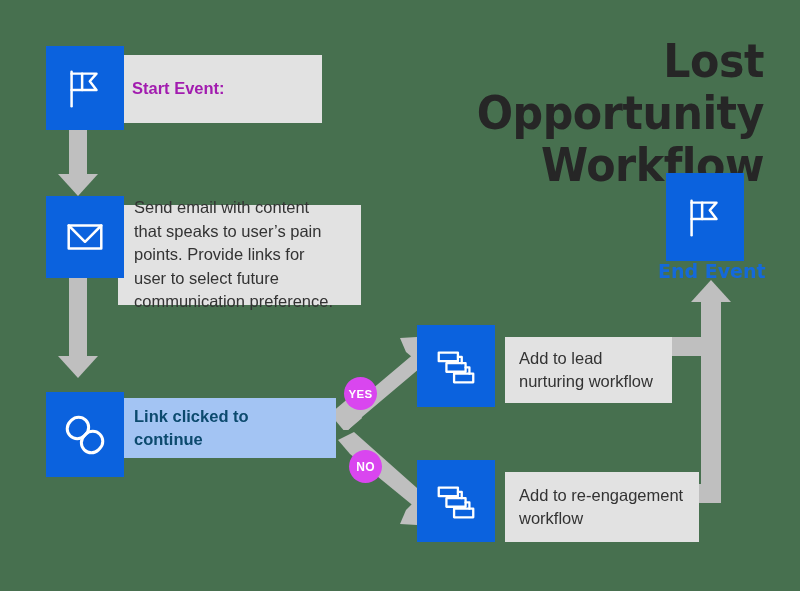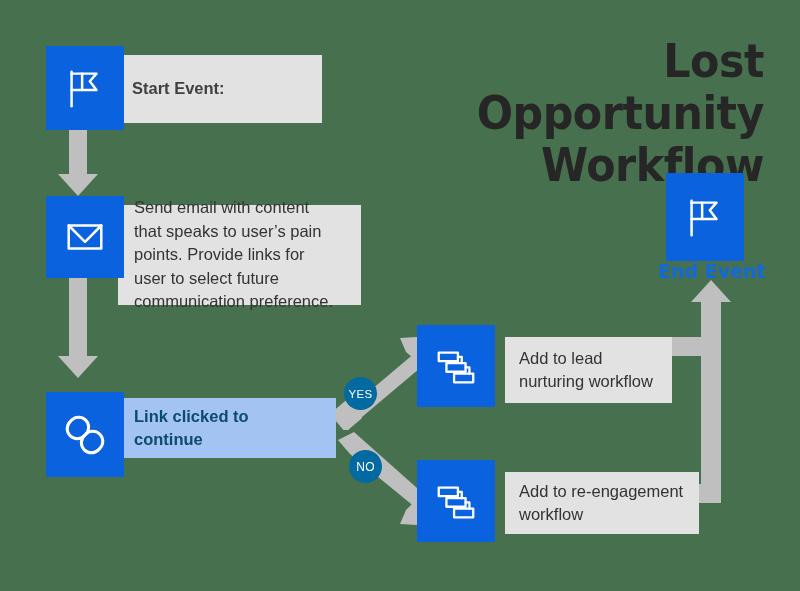--- a/index.html
+++ b/index.html
@@ -50,21 +50,21 @@
     position: absolute;
     background: #e2e2e2;
     color: #333333;
     font-size: 16.5px;
     line-height: 1.42;
     box-sizing: border-box;
     display: flex;
     flex-direction: column;
     justify-content: center;
   }
-  .panel .strong { font-weight: bold; color: #404040; }
+  .panel .strong { font-weight: bold; color: #a21caf; }
   .panel.decision {
     background: #a3c4f3;
     font-weight: bold;
     color: #0c4a6e;
   }
   .panel span { display: block; }
 
   
   .bar { position: absolute; background: #bfbfbf; }
   .tri { position: absolute; width: 0; height: 0; }
@@ -78,27 +78,27 @@
     border-right: 20px solid transparent;
     border-bottom: 22px solid #bfbfbf;
   }
 
   
   .diag { position: absolute; }
 
   
   .badge {
     position: absolute;
-    background: #0369a1;
+    background: #d946ef;
     color: #ffffff;
     border-radius: 50%;
     display: flex;
     align-items: center;
     justify-content: center;
-    font-weight: normal;
+    font-weight: bold;
     letter-spacing: 0.3px;
   }
 
   
   .endlabel {
     position: absolute;
     color: #1469da;
     font-family: "DejaVu Sans", sans-serif;
     font-weight: bold;
     font-size: 20px;
@@ -199,21 +199,21 @@
       <svg width="46" height="46" viewBox="0 0 48 48" fill="none" stroke="#ffffff" stroke-width="2.4" stroke-linejoin="round" stroke-linecap="round">
         <rect x="6" y="10" width="20" height="9"></rect>
         <rect x="14" y="21" width="20" height="9"></rect>
         <rect x="22" y="32" width="20" height="9"></rect>
         <polyline points="26,14.5 30,14.5 30,21"></polyline>
         <polyline points="34,25.5 38,25.5 38,32"></polyline>
       </svg>
     </span>
   </div>
 
-  <div class="panel" style="left:505px; top:472px; width:194px; height:62px; padding:8px 14px;">
+  <div class="panel" style="left:505px; top:472px; width:194px; height:70px; padding:8px 14px;">
     <span>Add to re-engagement</span>
     <span>workflow</span>
   </div>
   <div class="tile" style="left:417px; top:460px; width:78px; height:82px;">
     <span>
       <svg width="46" height="46" viewBox="0 0 48 48" fill="none" stroke="#ffffff" stroke-width="2.4" stroke-linejoin="round" stroke-linecap="round">
         <rect x="6" y="10" width="20" height="9"></rect>
         <rect x="14" y="21" width="20" height="9"></rect>
         <rect x="22" y="32" width="20" height="9"></rect>
         <polyline points="26,14.5 30,14.5 30,21"></polyline>

